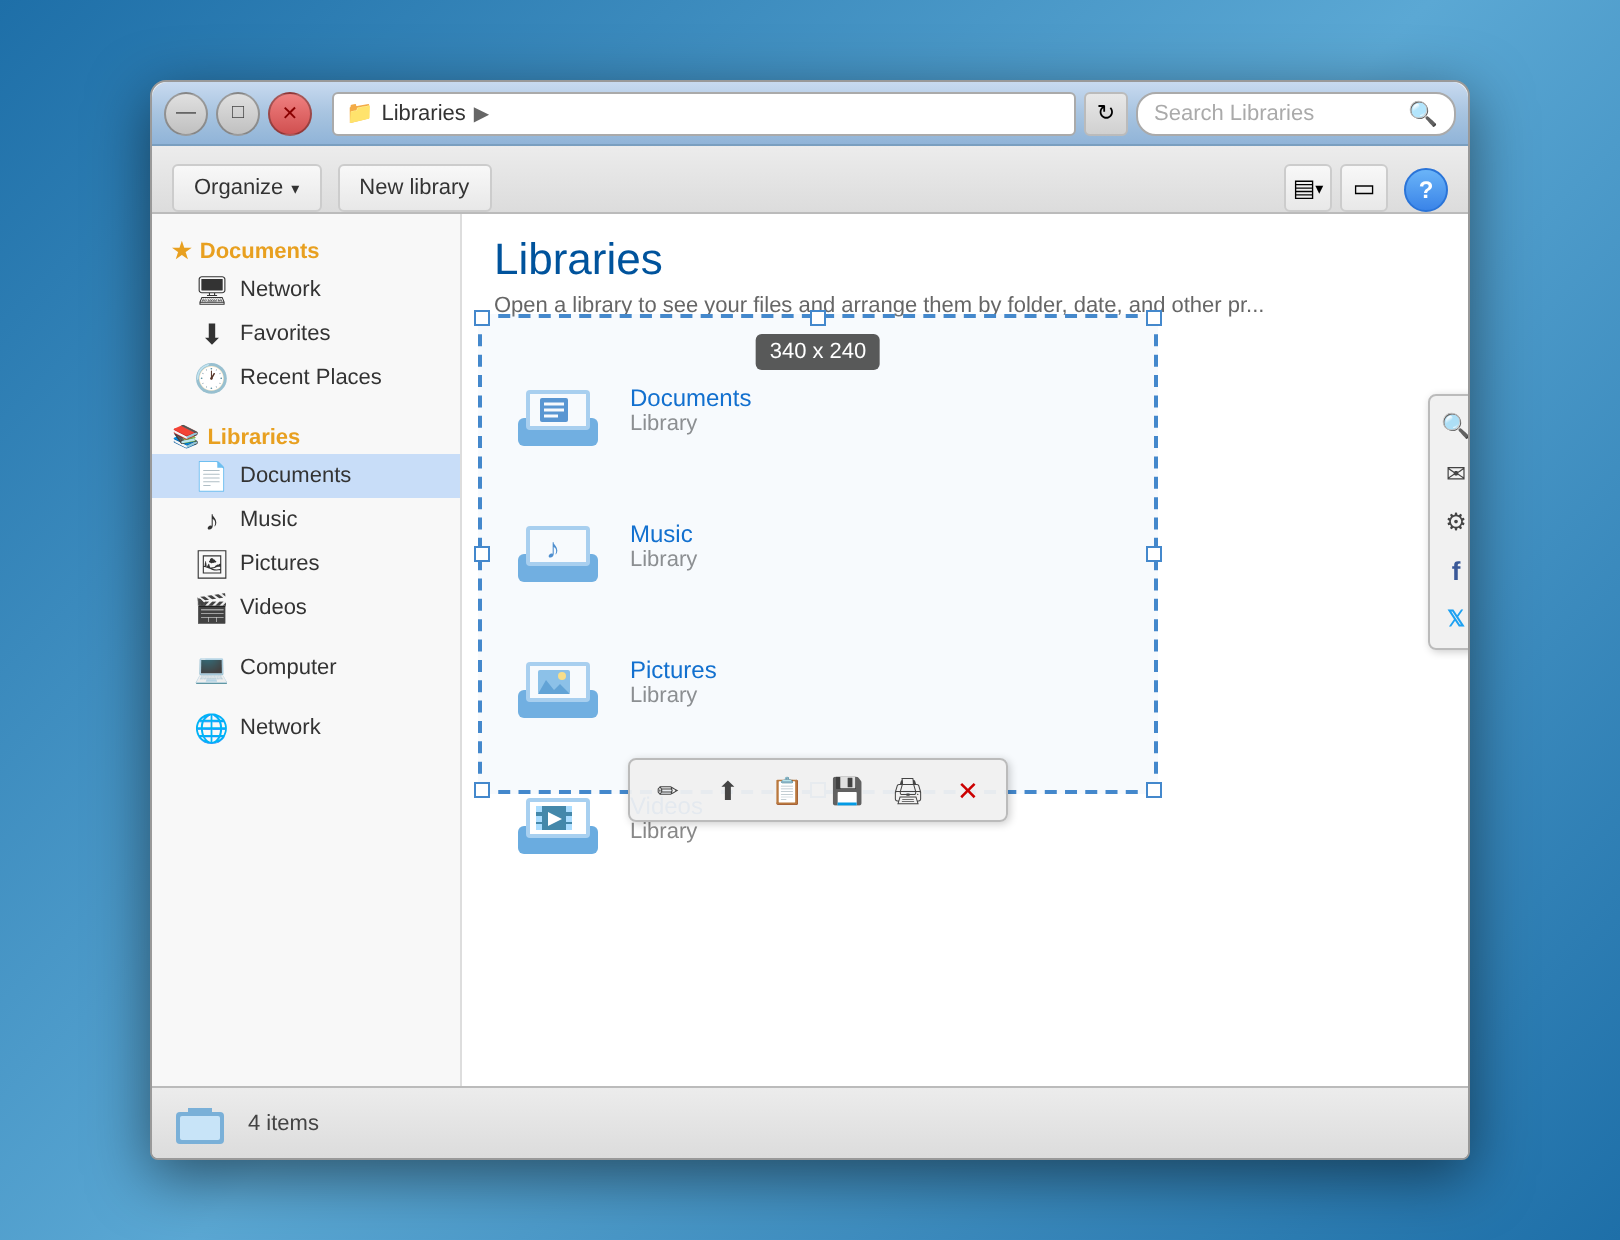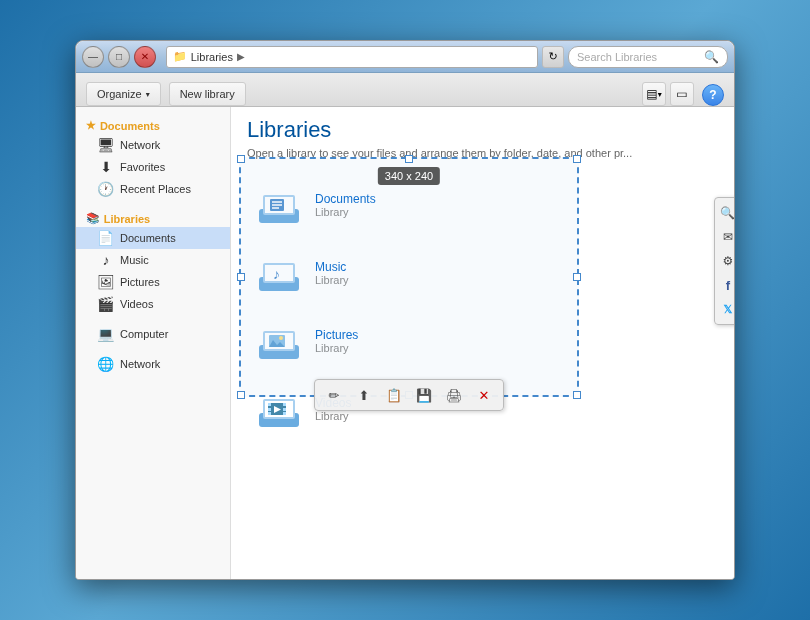--- a/index.html
+++ b/index.html
@@ -544,14 +544,24 @@
         <div class="float-btn">🔍</div>
         <div class="float-btn">✉</div>
         <div class="float-btn">⚙</div>
         <div class="float-btn" style="font-size:13px; font-weight:bold; color:#3b5998;">f</div>
         <div class="float-btn" style="color:#1da1f2; font-size:11px; font-weight:bold;">𝕏</div>
       </div>
 
     </div>
   </div>
 
+  <div class="status-bar">
+    <div class="status-icon">
+      <svg width="28" height="28" viewBox="0 0 28 28">
+        <rect x="2" y="8" width="24" height="16" rx="2" fill="#7ab0d8"></rect>
+        <rect x="4" y="10" width="20" height="12" rx="1" fill="#c8e4f8"></rect>
+        <rect x="8" y="6" width="12" height="4" fill="#7ab0d8"></rect>
+      </svg>
+    </div>
+    <div class="status-text">4 items</div>
+  </div>
 
 </div>
 
 </body></html>

